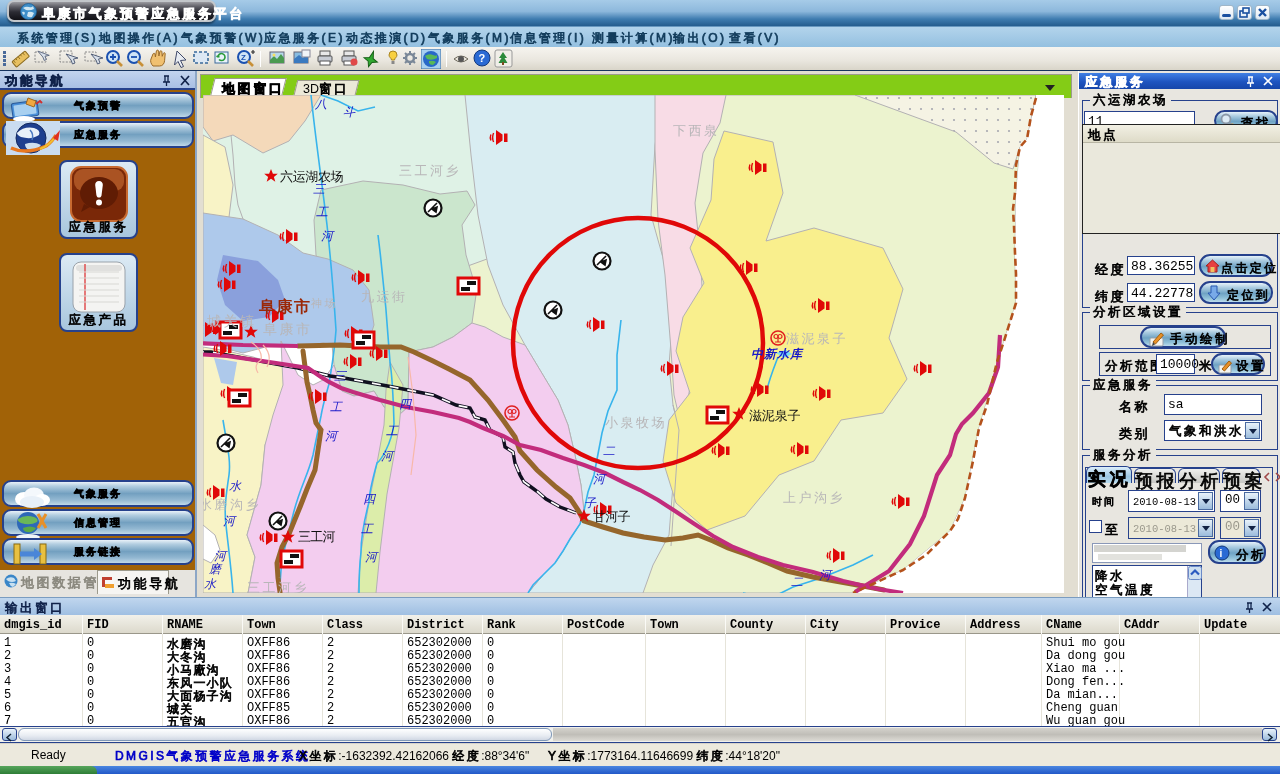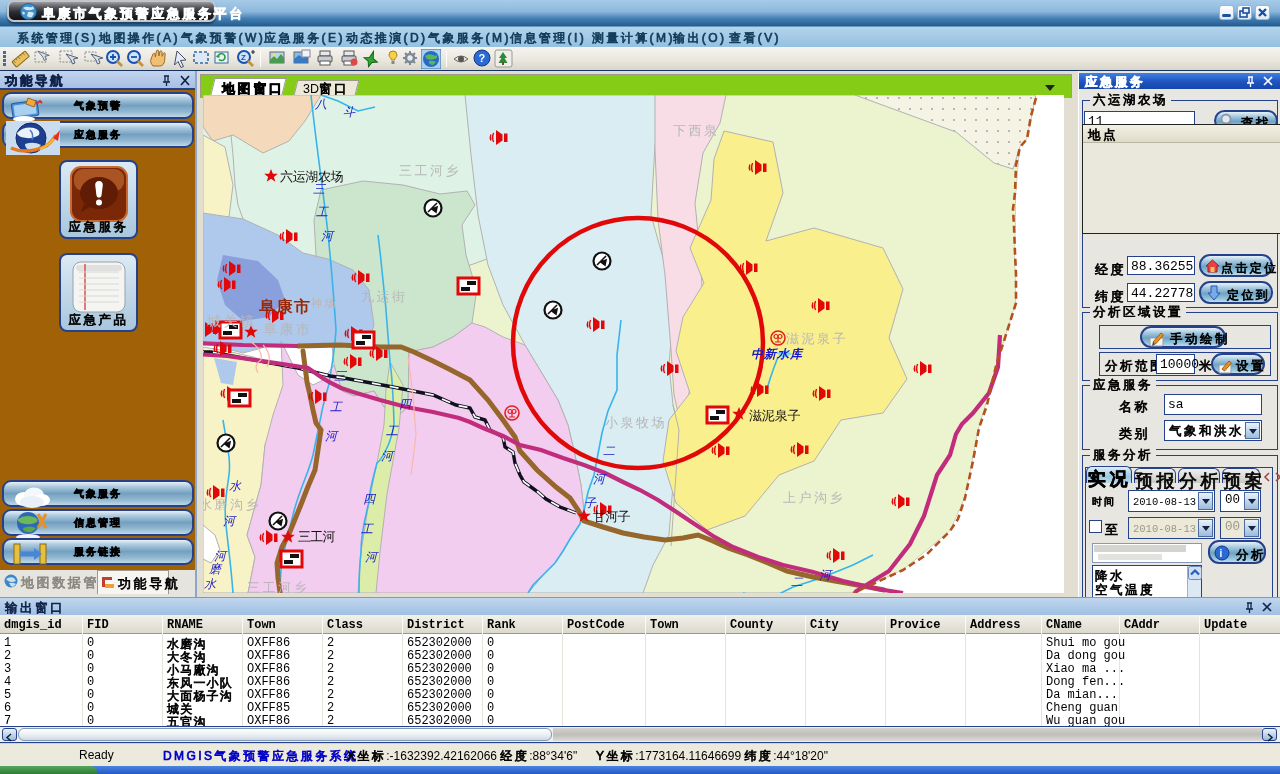--- a/index.html
+++ b/index.html
@@ -70,21 +70,21 @@
 #outhead .t { position:absolute; left:5px; top:2px; font-size:12.5px; color:#10224a; }
 #outtable { left:0; top:615px; width:1280px; height:111px; background:#fff; font-family:"Liberation Mono",monospace; }
 #thead { position:absolute; left:0; top:0; width:1280px; height:19px; background:linear-gradient(180deg,#f2f1ea,#dcd9cc); border-bottom:1px solid #9a978a; }
 .th { position:absolute; top:3px; font-size:12px; color:#000; font-weight:bold; }
 .thsep { position:absolute; top:0; width:1px; height:19px; background:#b4b1a4; border-right:1px solid #fafaf6; }
 .td { position:absolute; font-size:12px; color:#000; }
 .td.cn { font-family:"Liberation Sans",sans-serif; font-size:12px; letter-spacing:0.1em; }
 .colline { position:absolute; top:19px; width:1px; height:92px; background:#e6e4da; }
 #hscroll { left:0; top:726px; width:1280px; height:17px; background:#f0f0ec; border-top:1px solid #26418c; border-bottom:1px solid #26418c; }
 #statusbar { left:0; top:744px; width:1280px; height:22px; background:#ece9dd; font-size:12px; color:#000; }
-#statusbar > span { position:absolute; top:4px; white-space:nowrap;margin-left:48px; }
+#statusbar > span { position:absolute; top:4px; white-space:nowrap; }
 #taskbar { left:0; top:766px; width:1280px; height:8px; background:linear-gradient(180deg,#4a86e0,#2258c8); }
 #startbtn { position:absolute; left:0; top:0; width:97px; height:8px; background:linear-gradient(180deg,#57a65c,#2e7d36); border-radius:0 6px 0 0; }
 svg text { font-family:"Liberation Sans",sans-serif; }
 </style>
 </head>
 <body>
 
 <div class="abs" id="titlebar">
   <div class="abs" id="titletab">
     <svg class="abs" style="left:11px;top:1px" width="17" height="17" viewBox="0 0 17 17">

